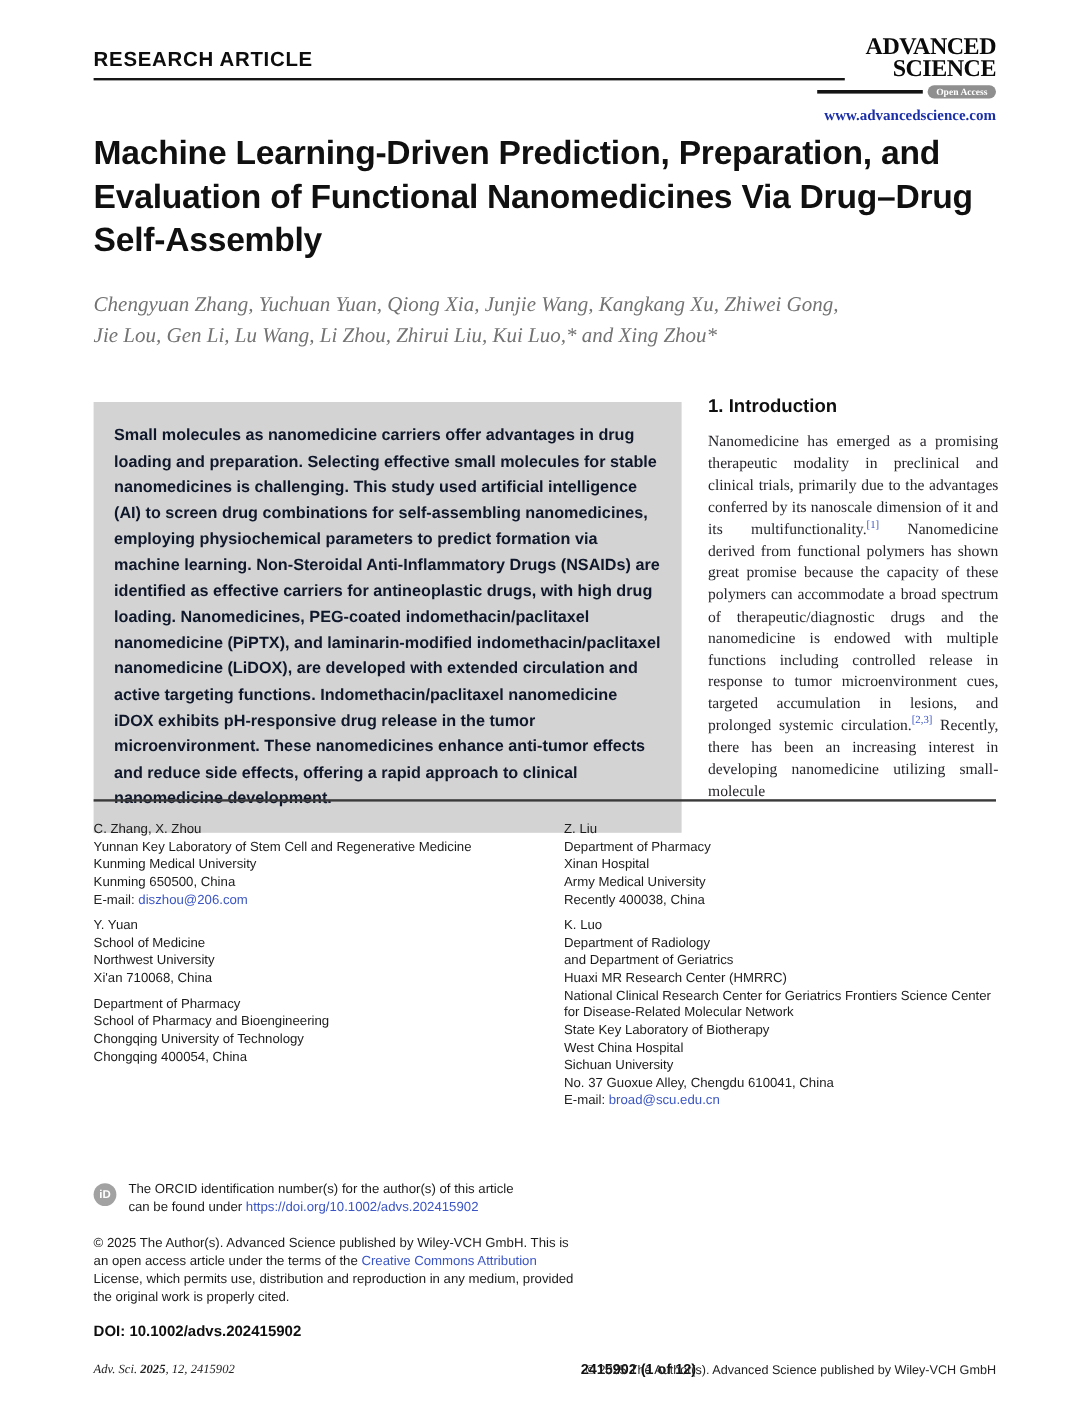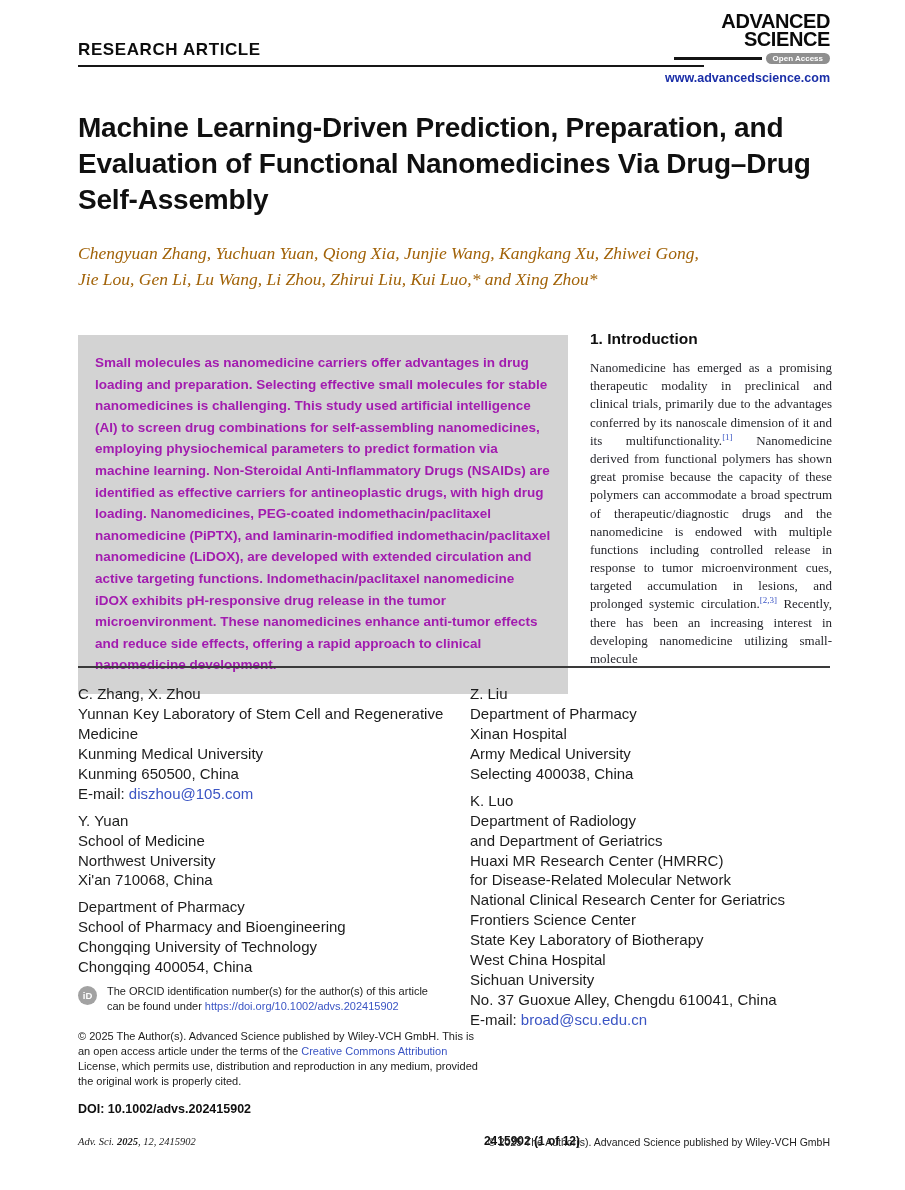--- a/index.html
+++ b/index.html
@@ -10,66 +10,66 @@
   }
 
   
   .research-article {
     position:absolute; top:40px; left:78px;
     font-size:17px; font-weight:bold; letter-spacing:0.6px; color:#0d0d0d;
   }
   .header-rule {
     position:absolute; top:65px; left:78px; width:626px; height:2px; background:#161616;
   }
-  .logo-block { position:absolute; top:12px; right:75px; text-align:right; }
+  .logo-block { position:absolute; top:30px; right:75px; text-align:right;font-family:Liberation Serif, serif; }
   .logo-line1, .logo-line2 {
     font-weight:bold; font-size:20px; line-height:0.92; letter-spacing:-0.4px; color:#0a0a0a;
   }
   .logo-rule-row { display:flex; align-items:center; justify-content:flex-end; margin-top:4px; }
   .logo-rule { width:88px; height:3px; background:#141414; margin-right:4px; }
   .oa-pill {
     background:#8f8f8f; color:#ffffff; font-size:8px; font-weight:bold;
     padding:1px 7px; border-radius:7px; white-space:nowrap;
   }
   .website { margin-top:7px; font-size:12.5px; font-weight:bold; }
 
   
   .title {
     position:absolute; top:110px; left:78px; width:740px;
     font-size:28px; font-weight:bold; line-height:1.28; color:#101010;
     letter-spacing:-0.2px;
   }
   .authors {
     position:absolute; top:240px; left:78px; width:760px;
     font-family:"Liberation Serif",serif; font-style:italic;
-    font-size:17.5px; line-height:1.5; color:#a16207;
+    font-size:17.5px; line-height:1.5; color:#737373;
   }
 
   
   .abstract-box {
     position:absolute; top:335px; left:78px; width:456px;
     background:#d3d3d3; padding:17px 17px 18px 17px;
-    font-size:13.5px; font-weight:bold; line-height:1.6; color:#a21caf;
+    font-size:13.5px; font-weight:bold; line-height:1.6; color:#0f172a;
   }
 
   
   .intro-col { position:absolute; top:330px; left:590px; width:242px; }
   .intro-heading { font-size:15.5px; font-weight:bold; color:#0f0f0f; margin:0 0 11px 0; }
   .intro-para {
     font-family:"Liberation Serif",serif; font-size:13px; line-height:1.4;
     text-align:justify; color:#26262c; margin:0;
   }
   sup.cite { font-size:9px; line-height:0; }
 
   
   .affil-divider { position:absolute; top:666px; left:78px; width:752px; height:1.5px; background:#3a3a3a; }
   .affil-left  { position:absolute; top:684px; left:78px;  width:386px; }
   .affil-right { position:absolute; top:684px; left:470px; width:368px; }
   .affil-group { margin-bottom:7px; }
-  .affil-line  { font-size:15px; line-height:1.33; color:#1c1c1c; }
+  .affil-line  { font-size:11px; line-height:1.33; color:#1c1c1c; }
 
   a.link { text-decoration:none; }
 
   
   .orcid-note { position:absolute; top:984px; left:78px; width:430px; display:flex; gap:10px; }
   .orcid-icon {
     flex:none; width:19px; height:19px; border-radius:50%;
     background:#a2a2a2; color:#ffffff; font-size:9.5px; font-weight:bold;
     display:flex; align-items:center; justify-content:center; margin-top:2px;
   }
@@ -134,21 +134,21 @@
   </div>
 
   <div class="affil-divider"></div>
 
   <div class="affil-left">
     <div class="affil-group">
       <div class="affil-line">C. Zhang, X. Zhou</div>
       <div class="affil-line">Yunnan Key Laboratory of Stem Cell and Regenerative Medicine</div>
       <div class="affil-line">Kunming Medical University</div>
       <div class="affil-line">Kunming 650500, China</div>
-      <div class="affil-line"><span>E-mail: </span><a class="link" style="color:#3b55c4;">diszhou@105.com</a></div>
+      <div class="affil-line"><span>E-mail: </span><a class="link" style="color:#3b55c4;">diszhou@206.com</a></div>
     </div>
     <div class="affil-group">
       <div class="affil-line">Y. Yuan</div>
       <div class="affil-line">School of Medicine</div>
       <div class="affil-line">Northwest University</div>
       <div class="affil-line">Xi'an 710068, China</div>
     </div>
     <div class="affil-group">
       <div class="affil-line">Department of Pharmacy</div>
       <div class="affil-line">School of Pharmacy and Bioengineering</div>
@@ -156,29 +156,29 @@
       <div class="affil-line">Chongqing 400054, China</div>
     </div>
   </div>
 
   <div class="affil-right">
     <div class="affil-group">
       <div class="affil-line">Z. Liu</div>
       <div class="affil-line">Department of Pharmacy</div>
       <div class="affil-line">Xinan Hospital</div>
       <div class="affil-line">Army Medical University</div>
-      <div class="affil-line">Selecting 400038, China</div>
+      <div class="affil-line">Recently 400038, China</div>
     </div>
     <div class="affil-group">
       <div class="affil-line">K. Luo</div>
       <div class="affil-line">Department of Radiology</div>
       <div class="affil-line">and Department of Geriatrics</div>
       <div class="affil-line">Huaxi MR Research Center (HMRRC)</div>
+      <div class="affil-line">National Clinical Research Center for Geriatrics Frontiers Science Center</div>
       <div class="affil-line">for Disease-Related Molecular Network</div>
-      <div class="affil-line">National Clinical Research Center for Geriatrics Frontiers Science Center</div>
       <div class="affil-line">State Key Laboratory of Biotherapy</div>
       <div class="affil-line">West China Hospital</div>
       <div class="affil-line">Sichuan University</div>
       <div class="affil-line">No. 37 Guoxue Alley, Chengdu 610041, China</div>
       <div class="affil-line"><span>E-mail: </span><a class="link" style="color:#3b55c4;">broad@scu.edu.cn</a></div>
     </div>
   </div>
 
   <div class="orcid-note">
     <div class="orcid-icon">iD</div>

